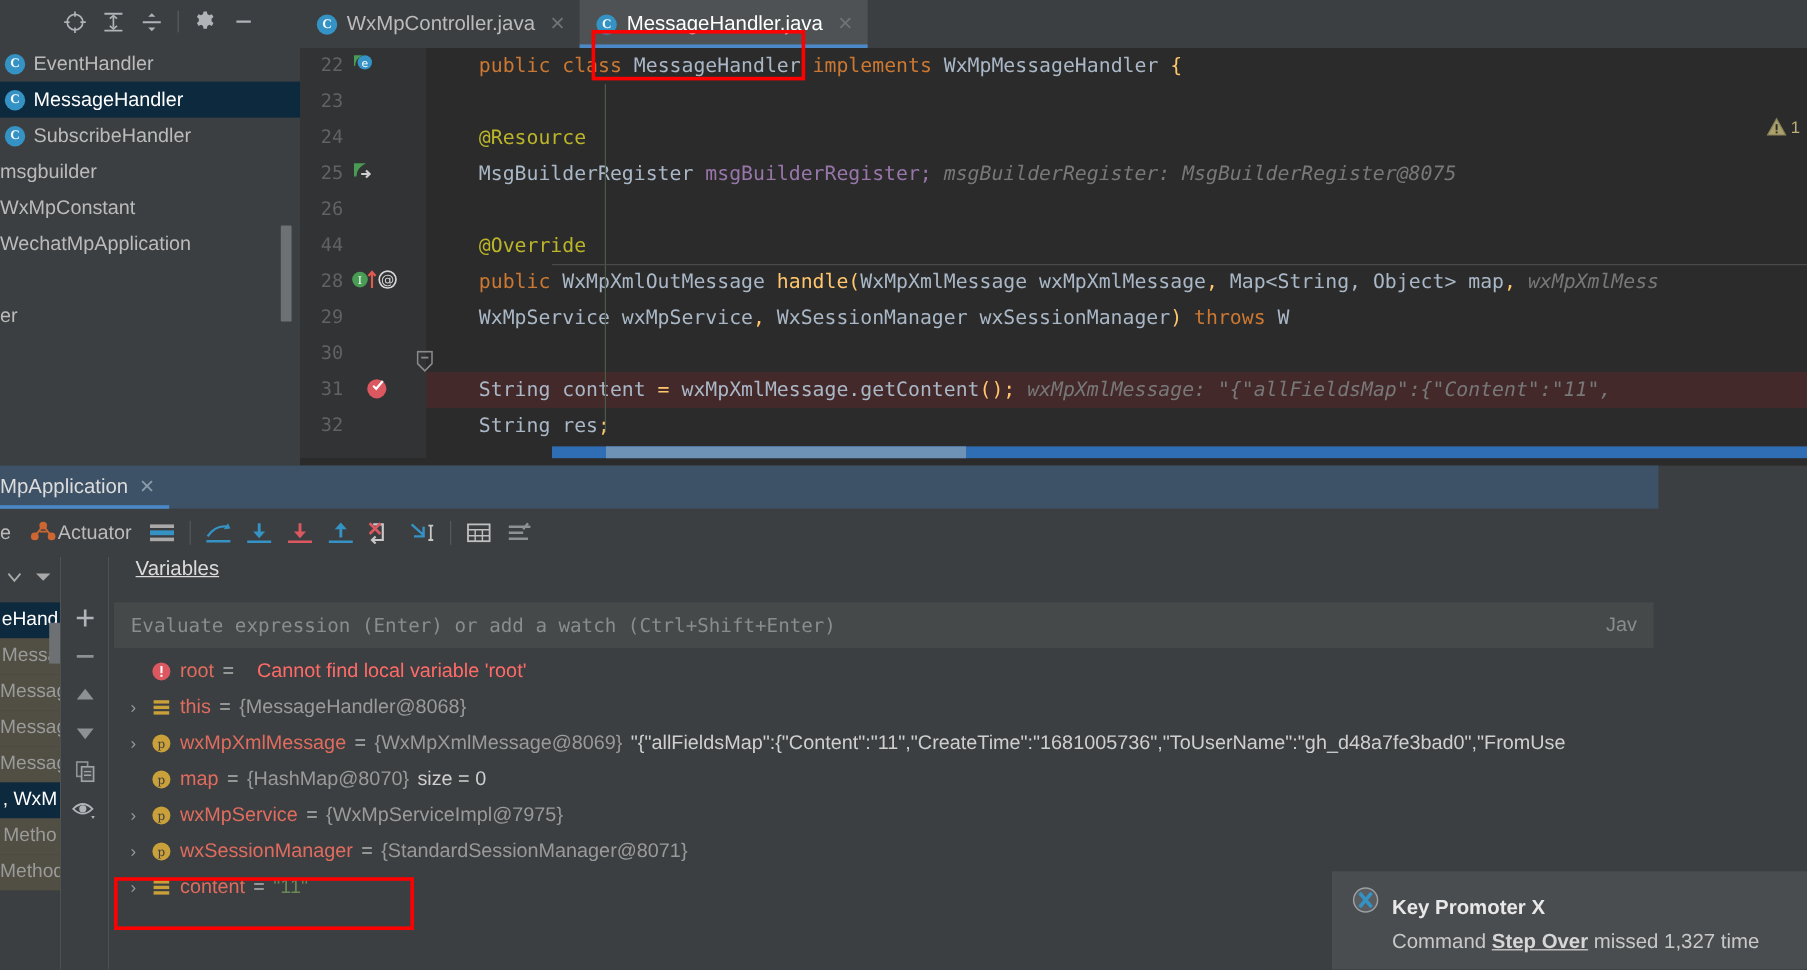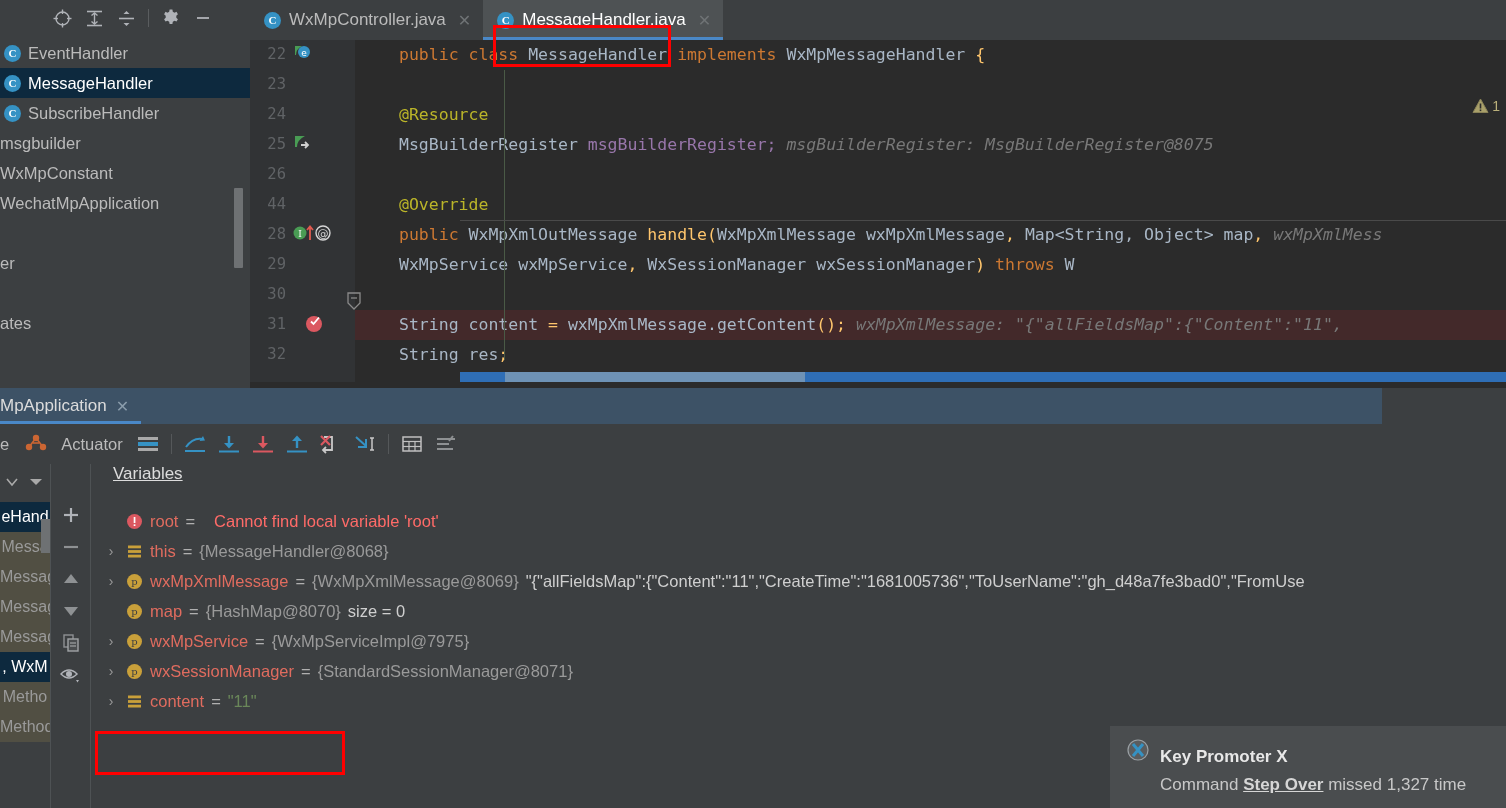--- a/index.html
+++ b/index.html
@@ -143,21 +143,21 @@
     height: 3px; background: #4a88c7;
   }
   .debug-tab .x { color: #8a9cab; font-size: 16px; }
 
   .debug-toolbar {
     height: 40px; background: #3c3f41; display: flex; align-items: center;
     color: #bbbbbb; font-size: 16px; gap: 0;
   }
   .dt-label { padding-right: 8px; color: #bbbbbb; font-size: 16.5px; }
   .dt-item {
-    display: flex; align-items: center; gap: 14px; padding: 0 8px;
+    display: flex; align-items: center; gap: 1px; padding: 0 8px;
     color: #bbbbbb; font-size: 16.5px; white-space: nowrap;
   }
   .dt-icon { width: 34px; height: 30px; display: flex; align-items: center;
              justify-content: center; }
   .dt-sep { width: 1px; height: 20px; background: #55585a; margin: 0 6px; }
 
   .debug-body {
     position: absolute; left: 0; top: 76px; right: 0; bottom: 0;
     display: flex;
   }
@@ -304,23 +304,20 @@
         <span>WxMpConstant</span>
       </div>
       <div class="struct-row plain">
         <span>WechatMpApplication</span>
       </div>
       <div style="height:30px"></div>
       <div class="struct-row plain">
         <span>er</span>
       </div>
       <div style="height:30px"></div>
-      <div class="struct-row plain">
-        <span>ates</span>
-      </div>
       <div class="struct-scroll"></div>
     </div>
   </div>
 
   <div class="editor-wrap">
 
     <div class="tabbar">
       <div class="tab">
         <span class="cls-badge">C</span>
         <span>WxMpController.java</span>
@@ -613,20 +610,24 @@
             <path d="M16 14 L19 14 L17.5 16.5 Z" fill="#b0b3b8"></path>
           </svg>
         </div>
       </div>
 
       <div class="vars-col">
         <div class="vars-head">
           <span>Variables</span>
         </div>
 
+        <div class="eval-bar">
+          <input type="text" value="" placeholder="Evaluate expression (Enter) or add a watch (Ctrl+Shift+Enter)" style="">
+          <span class="eval-right">Jav</span>
+        </div>
 
         <div class="var-list">
 
           <div class="var-row">
             <span class="chev empty">›</span>
             <span class="vicon">
               <svg width="17" height="17" viewBox="0 0 17 17">
                 <circle cx="8.5" cy="8.5" r="7.5" fill="#db5860"></circle>
                 <rect x="7.7" y="4" width="1.7" height="6" fill="#ffffff"></rect>
                 <rect x="7.7" y="11.3" width="1.7" height="1.7" fill="#ffffff"></rect>

